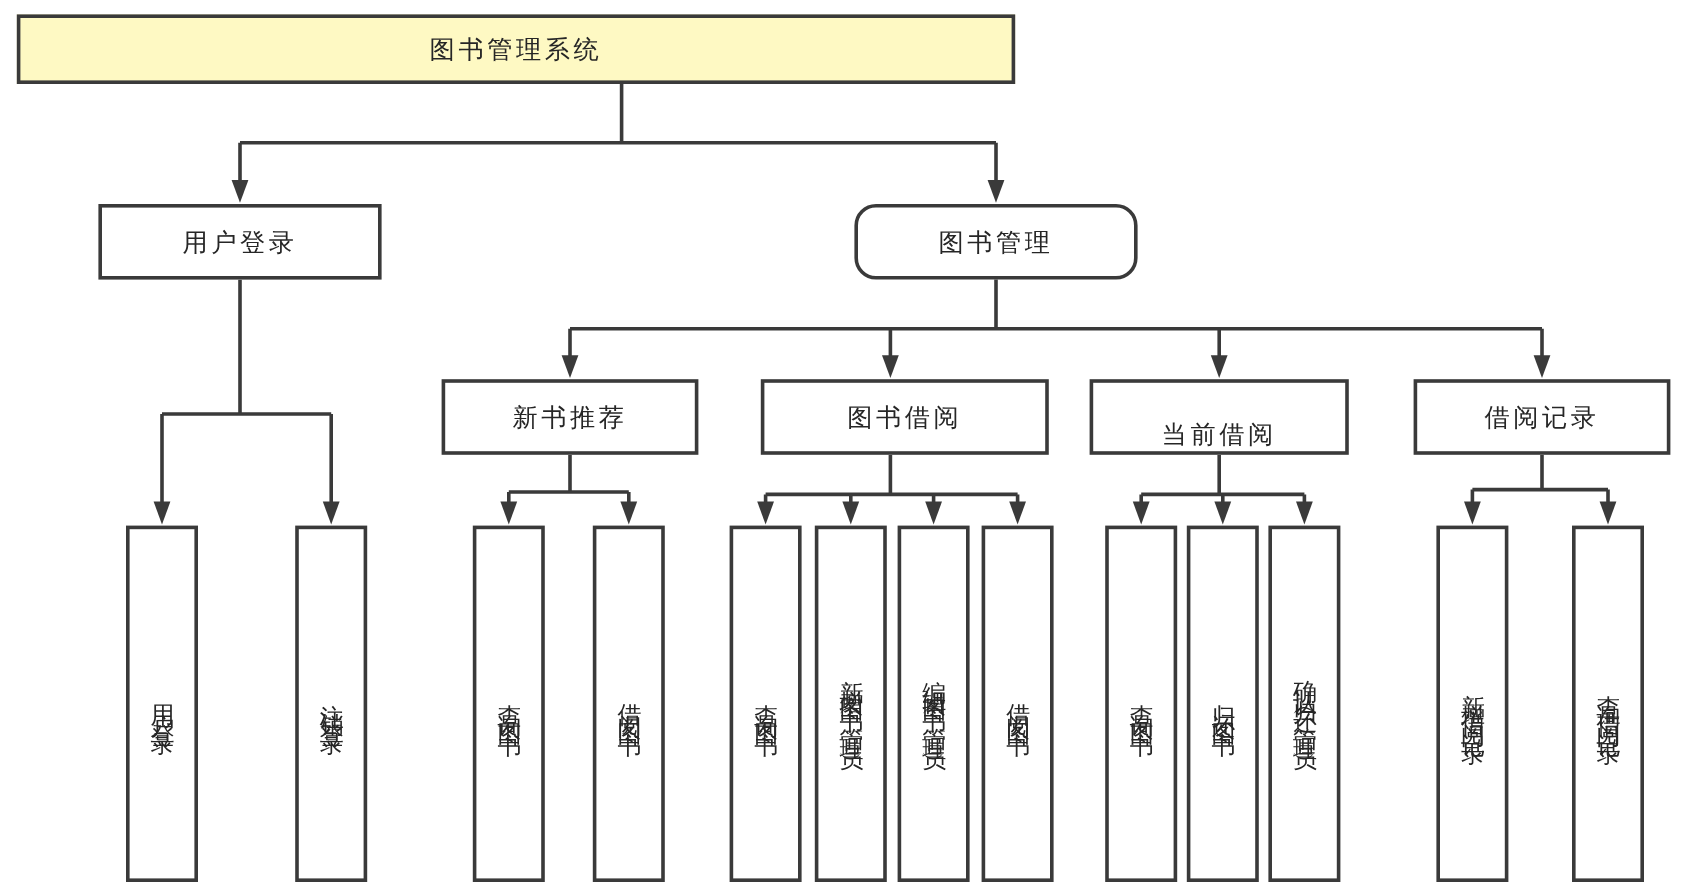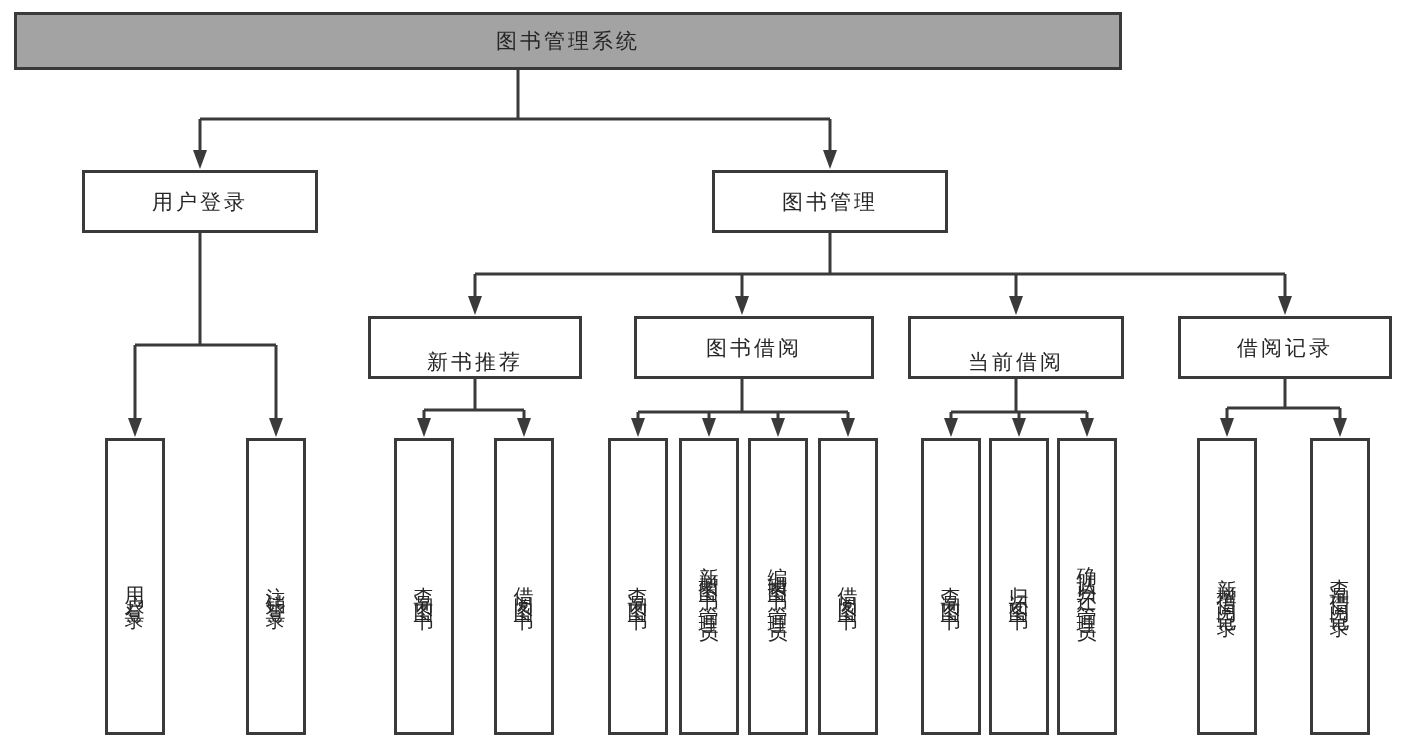--- a/index.html
+++ b/index.html
@@ -73,30 +73,30 @@
       <polygon points="631,418 645,418 638,437" fill="#3a3a3a"></polygon>
       <polygon points="702,418 716,418 709,437" fill="#3a3a3a"></polygon>
       <polygon points="771,418 785,418 778,437" fill="#3a3a3a"></polygon>
       <polygon points="841,418 855,418 848,437" fill="#3a3a3a"></polygon>
       <polygon points="944,418 958,418 951,437" fill="#3a3a3a"></polygon>
       <polygon points="1012,418 1026,418 1019,437" fill="#3a3a3a"></polygon>
       <polygon points="1080,418 1094,418 1087,437" fill="#3a3a3a"></polygon>
       <polygon points="1220,418 1234,418 1227,437" fill="#3a3a3a"></polygon>
       <polygon points="1333,418 1347,418 1340,437" fill="#3a3a3a"></polygon>
     </svg>
-<div class="node horizontal" style="left: 14px; top: 12px; width: 1108px; height: 58px; border-color: rgb(58, 58, 58); background: #a3a3a3; color: rgb(38, 38, 38);">
+<div class="node horizontal" style="left: 14px; top: 12px; width: 832px; height: 58px; border-color: rgb(58, 58, 58); background: #fef9c3; color: rgb(38, 38, 38);">
       <span class="node-label">图书管理系统</span>
     </div>
     <div class="node horizontal" style="left: 82px; top: 170px; width: 236px; height: 63px; border-color: rgb(58, 58, 58); background: rgb(255, 255, 255); color: rgb(38, 38, 38);">
       <span class="node-label">用户登录</span>
     </div>
-    <div class="node horizontal" style="left: 712px; top: 170px; width: 236px; height: 63px; border-color: rgb(58, 58, 58); background: rgb(255, 255, 255); color: rgb(38, 38, 38);">
+    <div class="node horizontal" style="left: 712px; top: 170px; width: 236px; height: 63px; border-color: rgb(58, 58, 58); background: rgb(255, 255, 255); color: rgb(38, 38, 38); border-radius: 18px;">
       <span class="node-label">图书管理</span>
     </div>
-    <div class="node horizontal" style="left: 368px; top: 316px; width: 214px; height: 63px; border-color: rgb(58, 58, 58); background: rgb(255, 255, 255); color: rgb(38, 38, 38); align-items: flex-end;">
+    <div class="node horizontal" style="left: 368px; top: 316px; width: 214px; height: 63px; border-color: rgb(58, 58, 58); background: rgb(255, 255, 255); color: rgb(38, 38, 38);">
       <span class="node-label">新书推荐</span>
     </div>
     <div class="node horizontal" style="left: 634px; top: 316px; width: 240px; height: 63px; border-color: rgb(58, 58, 58); background: rgb(255, 255, 255); color: rgb(38, 38, 38);">
       <span class="node-label">图书借阅</span>
     </div>
     <div class="node horizontal" style="left: 908px; top: 316px; width: 216px; height: 63px; border-color: rgb(58, 58, 58); background: rgb(255, 255, 255); color: rgb(38, 38, 38); align-items: flex-end;">
       <span class="node-label">当前借阅</span>
     </div>
     <div class="node horizontal" style="left: 1178px; top: 316px; width: 214px; height: 63px; border-color: rgb(58, 58, 58); background: rgb(255, 255, 255); color: rgb(38, 38, 38);">
       <span class="node-label">借阅记录</span>

